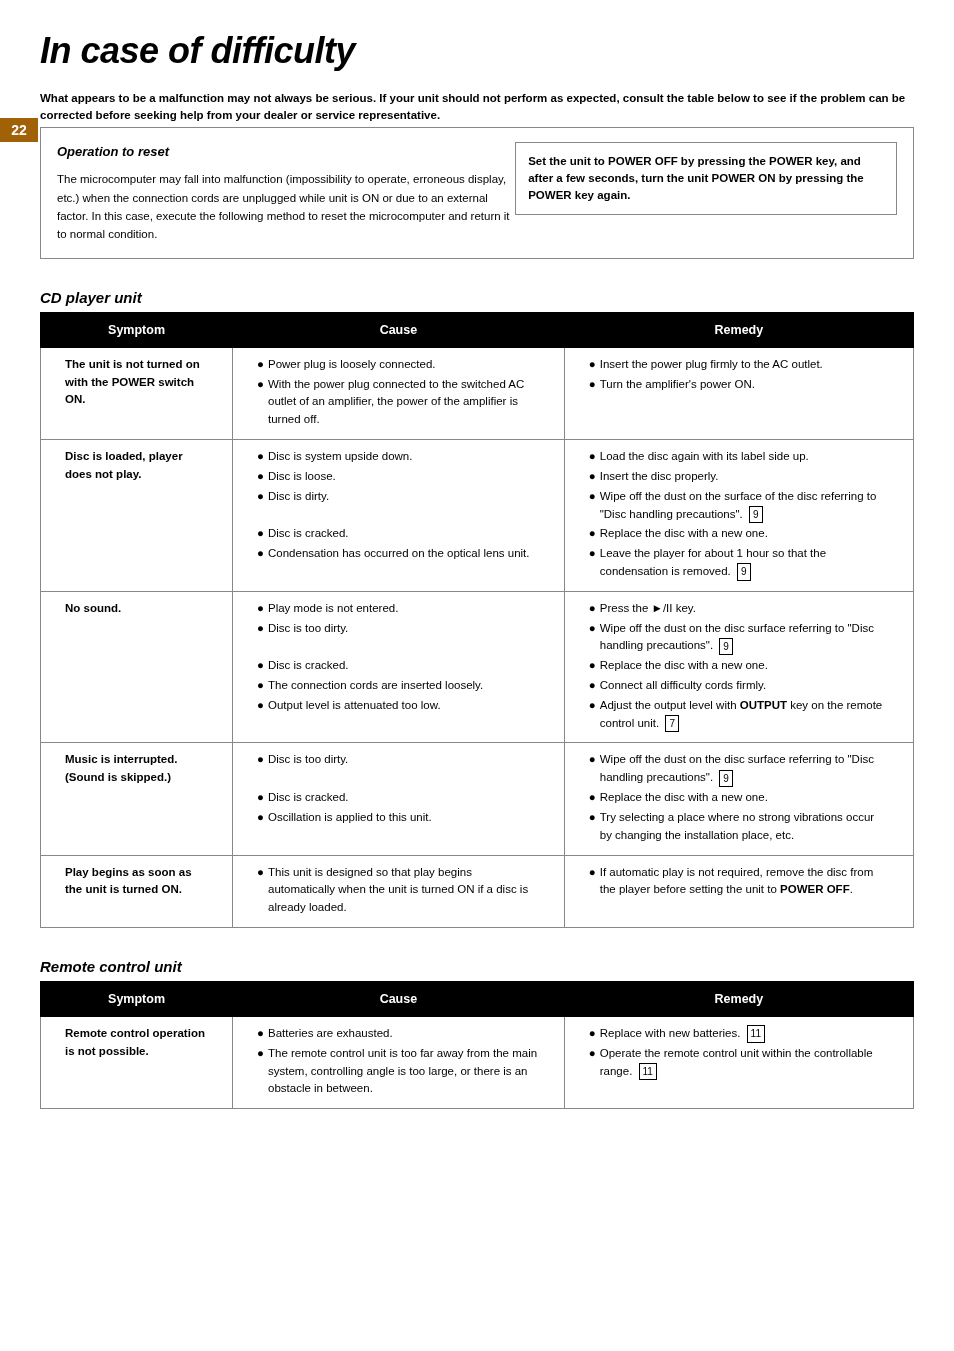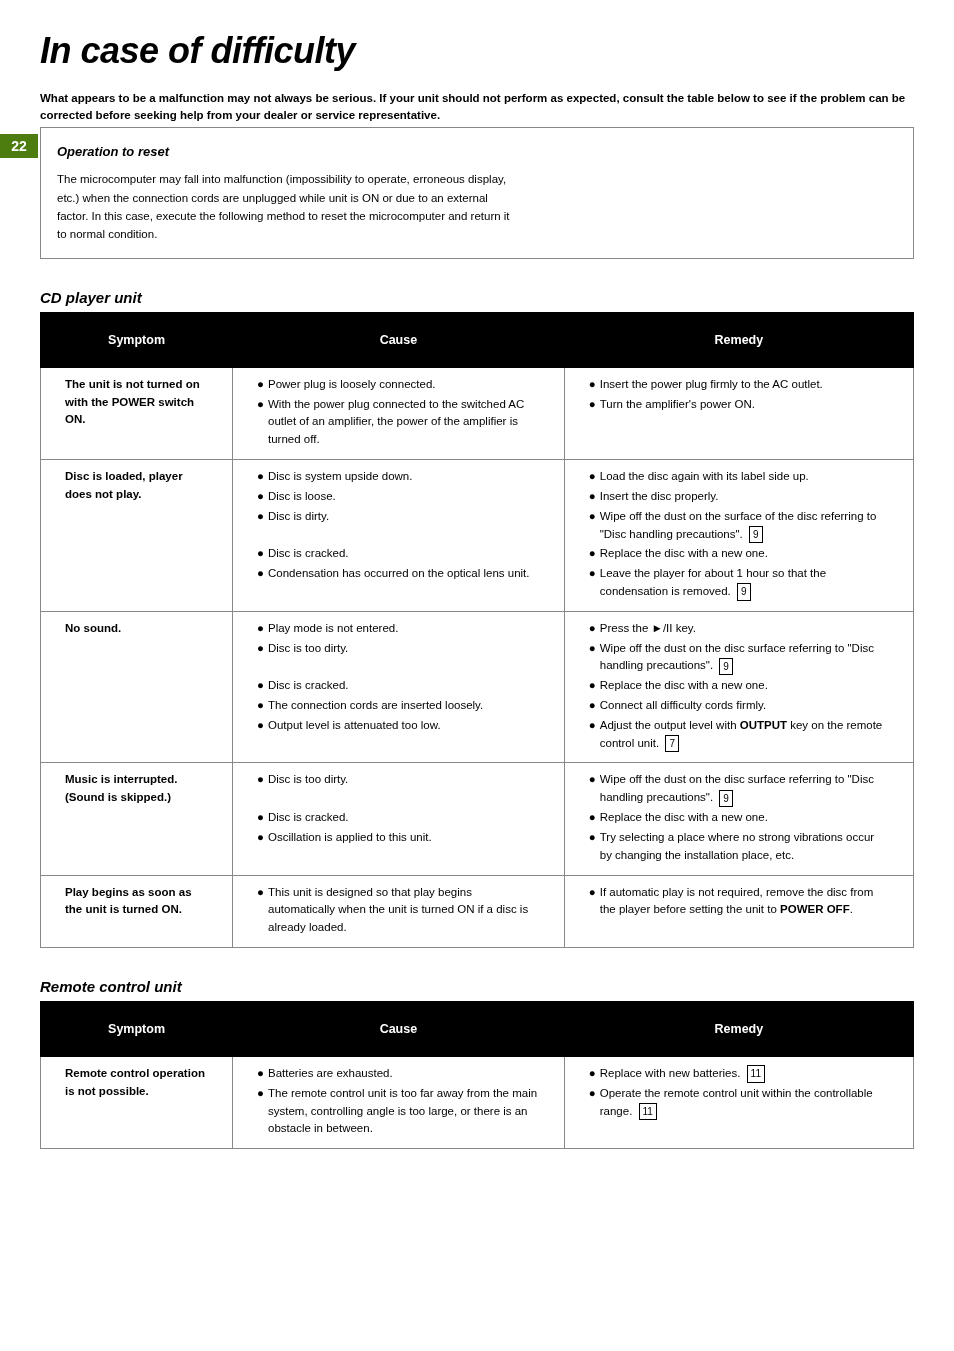--- a/index.html
+++ b/index.html
@@ -22,22 +22,22 @@
     }
     .intro-text {
       font-size: 11.5px;
       font-weight: bold;
       margin-bottom: 2px;
       line-height: 1.5;
     }
     .page-number {
       position: absolute;
       left: 0;
-      top: 134px;
-      background: #4d7c0f;
+      top: 118px;
+      background: #a16207;
       color: #fff;
       font-size: 14px;
       font-weight: bold;
       padding: 4px 8px;
       width: 38px;
       text-align: center;
     }
     .reset-box {
       border: 1px solid #888;
       display: flex;
@@ -87,21 +87,21 @@
       width: 100%;
       border-collapse: collapse;
       margin-bottom: 30px;
       font-size: 11.5px;
     }
     table thead tr th {
       background: #000;
       color: #fff;
       font-weight: bold;
       font-size: 12.5px;
-      padding: 20px 10px;
+      padding: 10px 10px;
       text-align: center;
       border: 1px solid #000;
     }
     table tbody tr td {
       border: 1px solid #888;
       padding: 8px 24px;
       vertical-align: top;
       line-height: 1.55;
     }
     table tbody tr td:first-child {
@@ -143,20 +143,21 @@
 <p class="intro-text">What appears to be a malfunction may not always be serious. If your unit should not perform as expected, consult the table below to see if the problem can be corrected before seeking help from your dealer or service representative.</p>
 
 <div class="page-number">22</div>
 
 <div class="reset-box">
   <div class="reset-left">
     <div class="section-title">Operation to reset</div>
     <p>The microcomputer may fall into malfunction (impossibility to operate, erroneous display, etc.) when the connection cords are unplugged while unit is ON or due to an external factor. In this case, execute the following method to reset the microcomputer and return it to normal condition.</p>
   </div>
   <div class="reset-right">
+    <div class="reset-right-box">Set the unit to POWER OFF by pressing the POWER key, and after a few seconds, turn the unit POWER ON by pressing the POWER key again.</div>
   </div>
 </div>
 
 <div class="section-heading">CD player unit</div>
 <table>
   <thead>
     <tr>
       <th>Symptom</th>
       <th>Cause</th>
       <th>Remedy</th>

